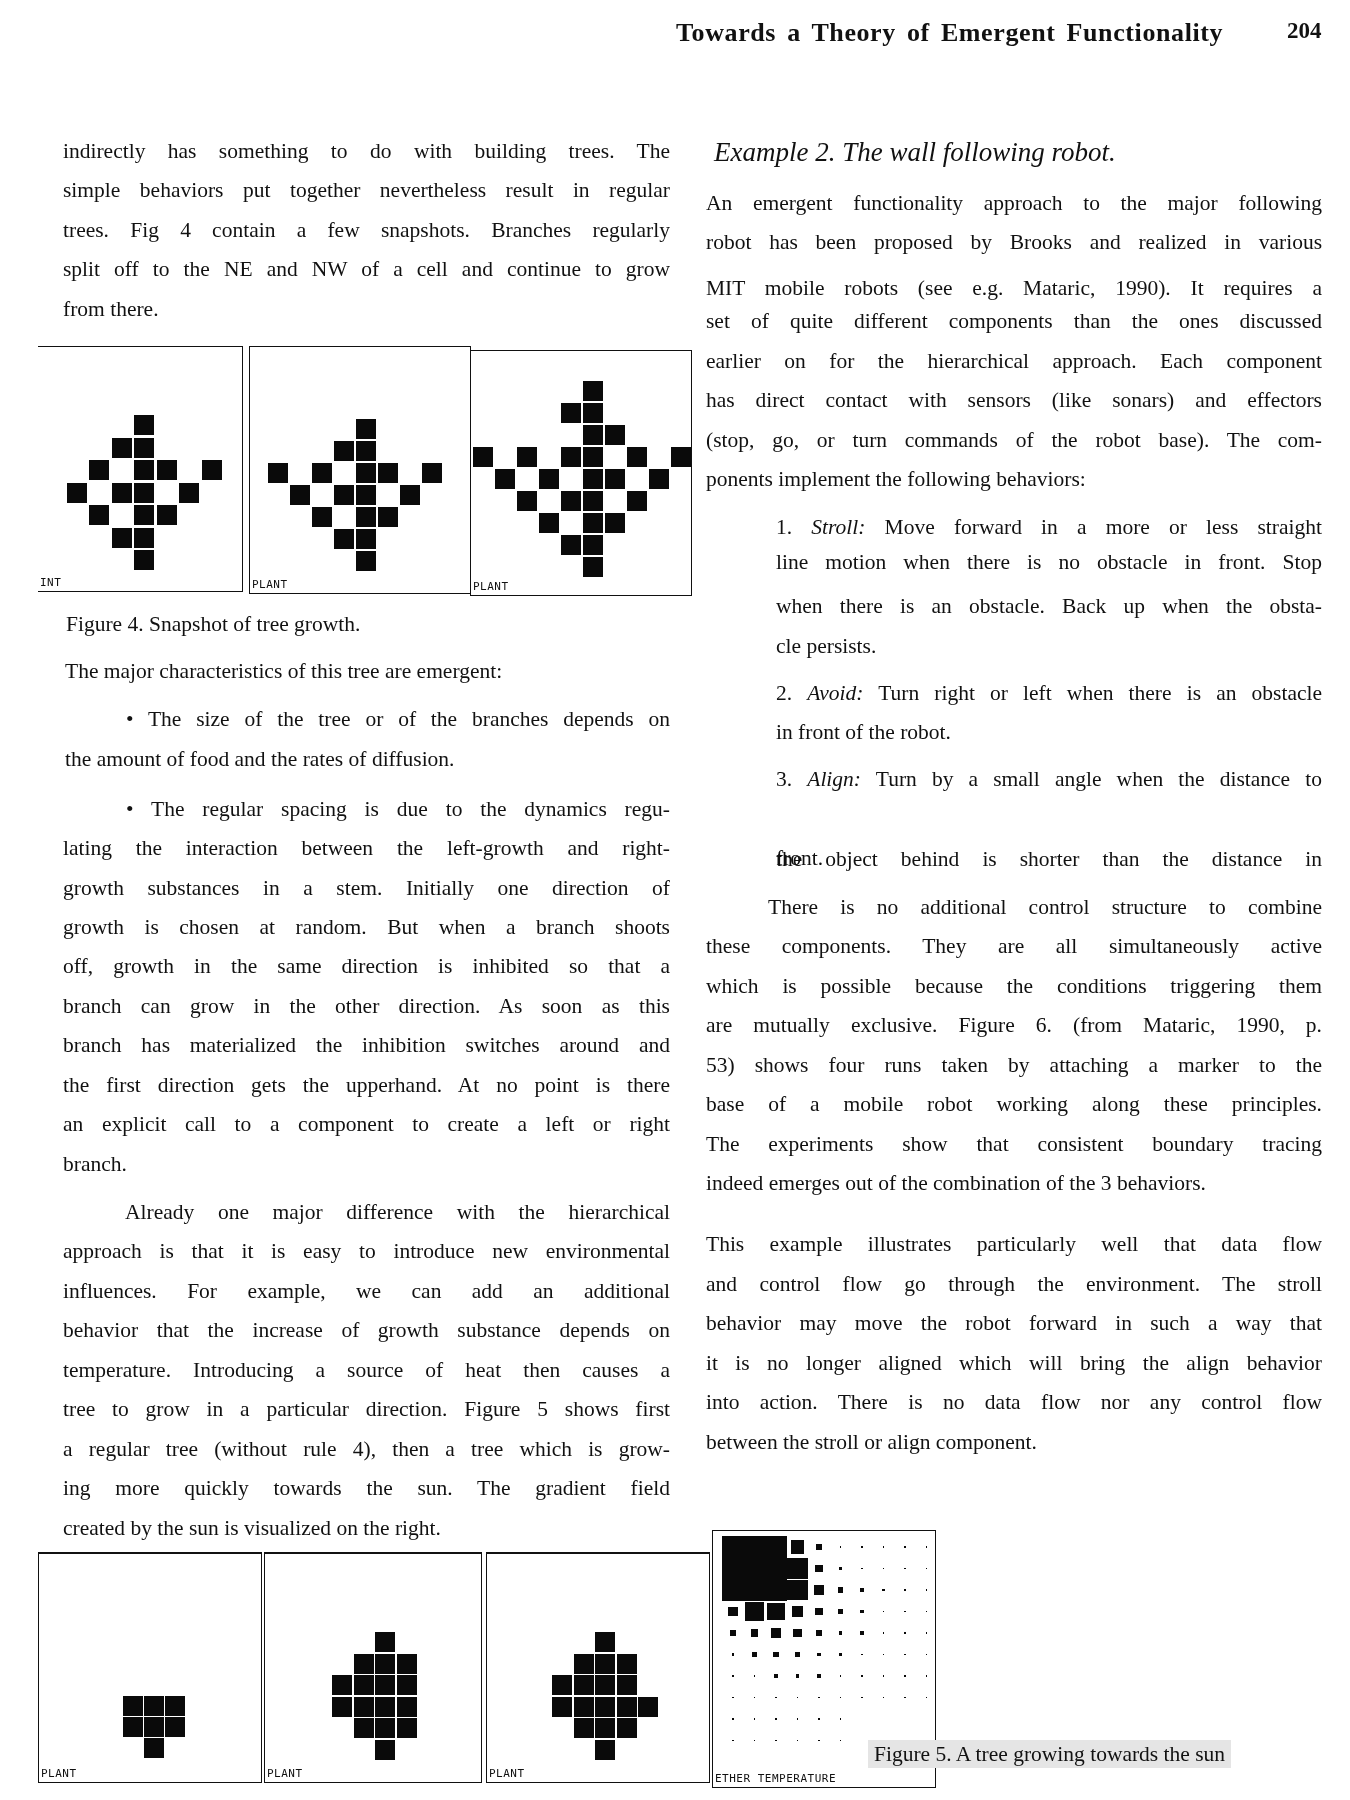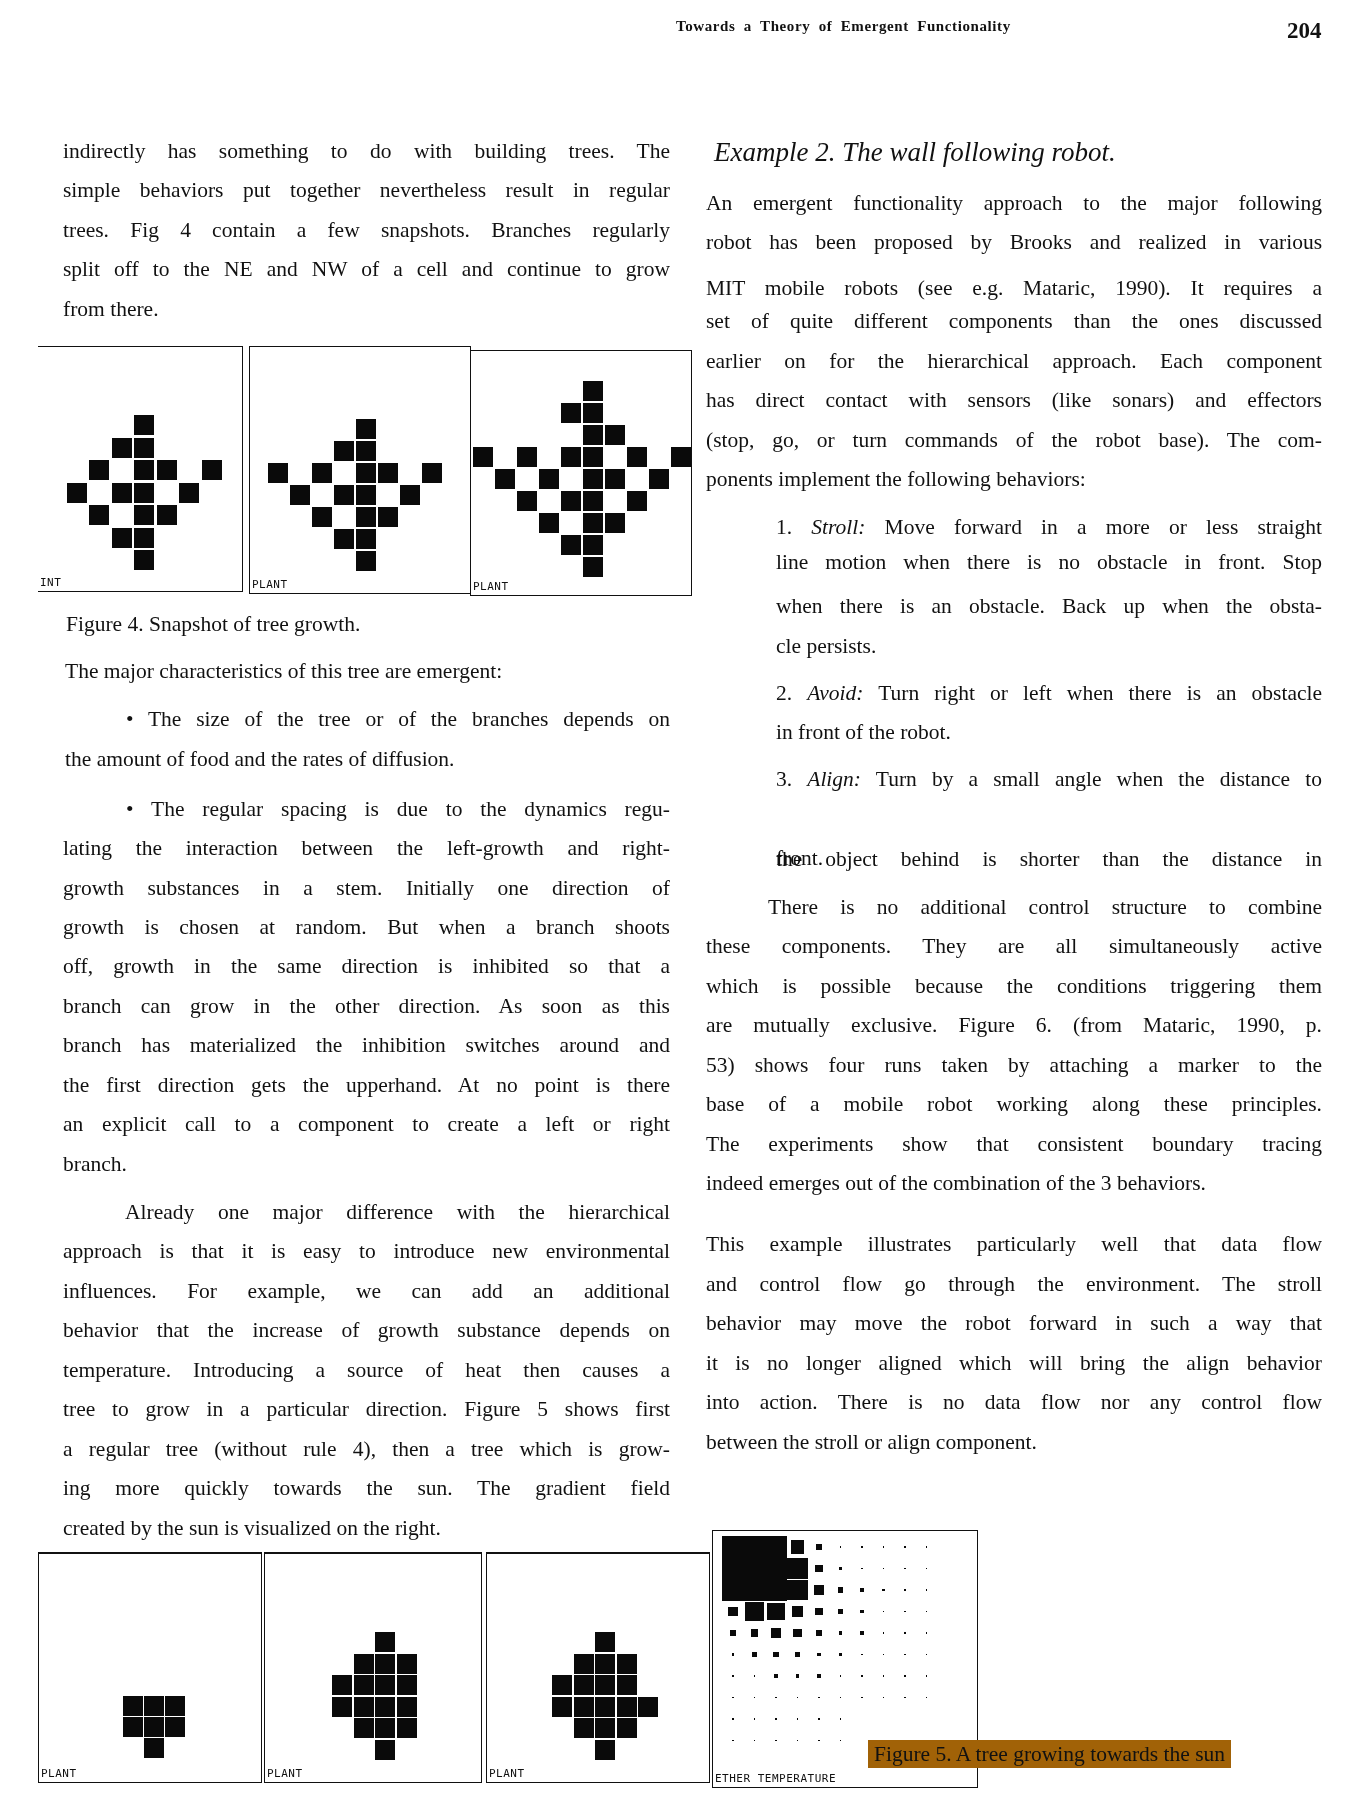--- a/index.html
+++ b/index.html
@@ -1,19 +1,19 @@
 <!DOCTYPE html>
 <html><head>
 <meta charset="utf-8">
 <style>
   html, body { margin: 0; padding: 0; background: #ffffff; }
   body { width: 1350px; height: 1800px; position: relative; overflow: hidden;
          font-family: "Liberation Serif", "DejaVu Serif", serif; color: #111; }
   .abs { position: absolute; }
-  .header-title { left: 676px; top: 18px; font-size: 15px; font-weight: bold; letter-spacing: 0.6px; word-spacing: 4px; }
+  .header-title { left: 676px; top: 18px; font-size: 26px; font-weight: bold; letter-spacing: 0.6px; word-spacing: 4px; }
   .page-num { left: 1287px; top: 18px; font-size: 23px; font-weight: bold; }
   .line { position: absolute; font-size: 21.5px; white-space: nowrap; line-height: 28px; }
   .just { text-align: justify; text-align-last: justify; }
   .col-l { left: 63px; width: 607px; }
   .col-r { left: 706px; width: 616px; }
   .ind-r { left: 776px; width: 546px; }
   .heading { font-style: italic; font-size: 27px; left: 714px; top: 138px; }
   em { font-style: italic; }
   .panel { position: absolute; border: 1.5px solid #111; background: #fff; }
   .panel-label { position: absolute; left: 2px; bottom: 2px; font-family: "DejaVu Sans Mono", monospace; font-size: 11px; letter-spacing: 0.5px; color: #111; transform: scaleY(0.9); }
@@ -234,21 +234,21 @@
       <div class="cell" style="left: 65px; top: 142.5px; width: 20px; height: 20px;"></div>
       <div class="cell" style="left: 86.5px; top: 142.5px; width: 20px; height: 20px;"></div>
       <div class="cell" style="left: 108px; top: 142.5px; width: 20px; height: 20px;"></div>
       <div class="cell" style="left: 129.5px; top: 142.5px; width: 20px; height: 20px;"></div>
       <div class="cell" style="left: 151px; top: 142.5px; width: 20px; height: 20px;"></div>
       <div class="cell" style="left: 86.5px; top: 164px; width: 20px; height: 20px;"></div>
       <div class="cell" style="left: 108px; top: 164px; width: 20px; height: 20px;"></div>
       <div class="cell" style="left: 129.5px; top: 164px; width: 20px; height: 20px;"></div>
       <div class="cell" style="left: 108px; top: 185.5px; width: 20px; height: 20px;"></div>
     </div>
-  <div class="panel" id="f5temp" style="left:712px; top:1530px; width:222px; height:256px; border-right-width:1.5px;padding-left:42px;">
+  <div class="panel" id="f5temp" style="left:712px; top:1530px; width:222px; height:256px; border-right-width:1.5px;">
     <div class="panel-label">ETHER TEMPERATURE</div>
   <div class="cell" style="left: 9px; top: 5px; width: 22px; height: 22px;"></div>
       <div class="cell" style="left: 30.5px; top: 5px; width: 22px; height: 22px;"></div>
       <div class="cell" style="left: 52px; top: 5px; width: 22px; height: 22px;"></div>
       <div class="cell" style="left: 77.9px; top: 9.4px; width: 13.2px; height: 13.2px;"></div>
       <div class="cell" style="left: 102.7px; top: 12.7px; width: 6.6px; height: 6.6px;"></div>
       <div class="cell" style="left: 126.62px; top: 15.12px; width: 1.76px; height: 1.76px;"></div>
       <div class="cell" style="left: 148.12px; top: 15.12px; width: 1.76px; height: 1.76px;"></div>
       <div class="cell" style="left: 169.62px; top: 15.12px; width: 1.76px; height: 1.76px;"></div>
       <div class="cell" style="left: 191.12px; top: 15.12px; width: 1.76px; height: 1.76px;"></div>
@@ -329,14 +329,14 @@
       <div class="cell" style="left: 83.75px; top: 187.25px; width: 1.5px; height: 1.5px;"></div>
       <div class="cell" style="left: 105.25px; top: 187.25px; width: 1.5px; height: 1.5px;"></div>
       <div class="cell" style="left: 126.75px; top: 187.25px; width: 1.5px; height: 1.5px;"></div>
       <div class="cell" style="left: 19.25px; top: 208.75px; width: 1.5px; height: 1.5px;"></div>
       <div class="cell" style="left: 40.75px; top: 208.75px; width: 1.5px; height: 1.5px;"></div>
       <div class="cell" style="left: 62.25px; top: 208.75px; width: 1.5px; height: 1.5px;"></div>
       <div class="cell" style="left: 83.75px; top: 208.75px; width: 1.5px; height: 1.5px;"></div>
       <div class="cell" style="left: 105.25px; top: 208.75px; width: 1.5px; height: 1.5px;"></div>
       <div class="cell" style="left: 126.75px; top: 208.75px; width: 1.5px; height: 1.5px;"></div>
     </div>
-  <div class="line caption" style="left:868px; top:1740px; background:#a16207; padding:0 6px;">Figure 5. A tree growing towards the sun</div>
+  <div class="line caption" style="left:868px; top:1740px; background:#e5e5e5; padding:0 6px;">Figure 5. A tree growing towards the sun</div>
 </div>
 
 </body></html>

